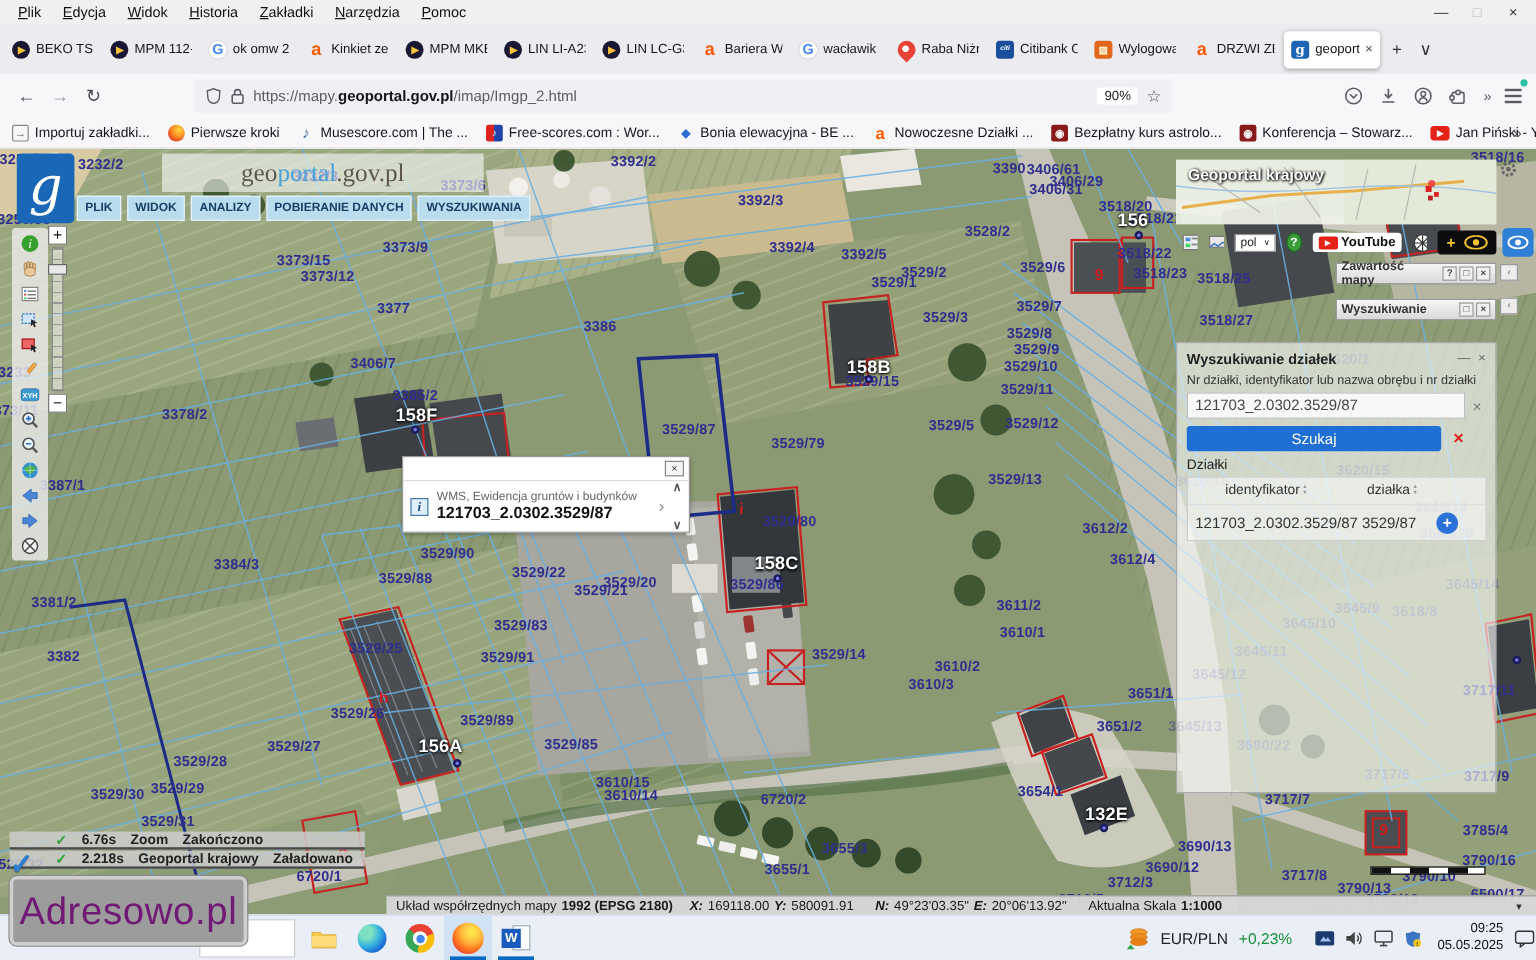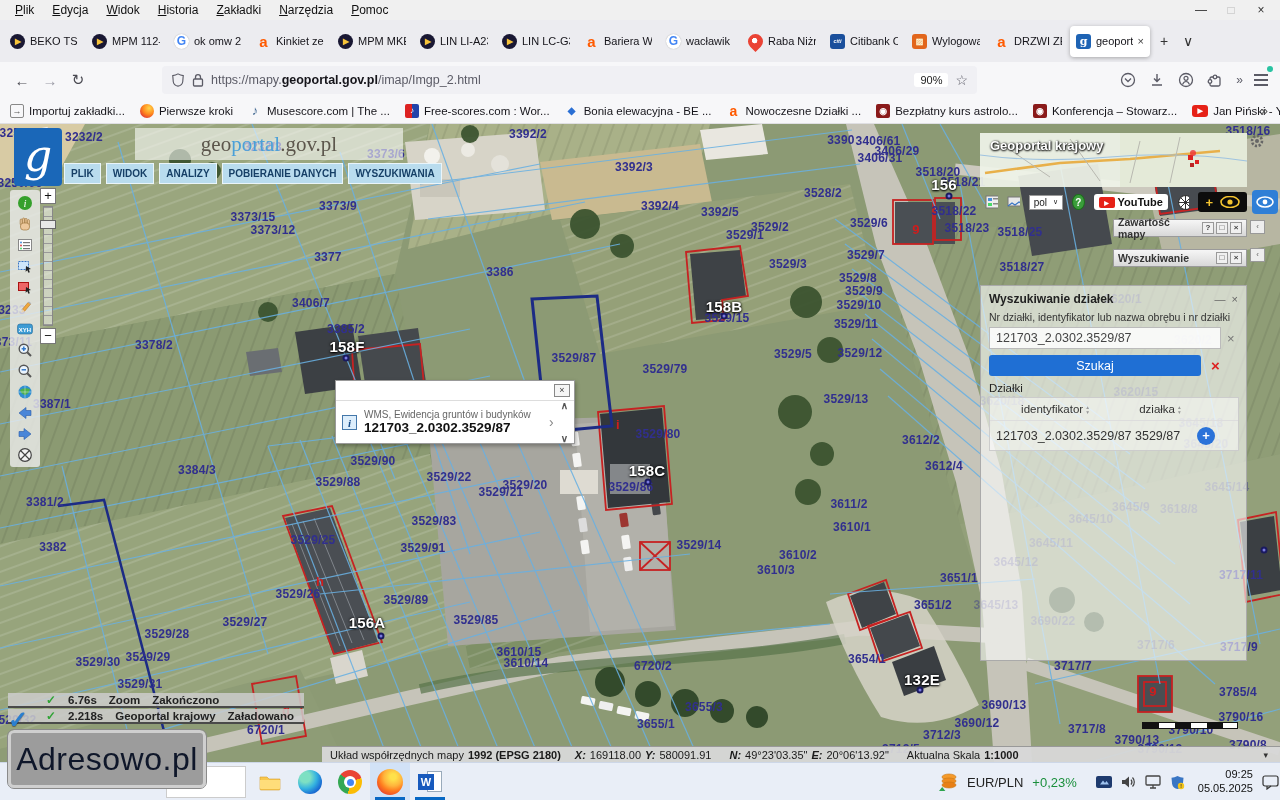--- a/index.html
+++ b/index.html
@@ -138,21 +138,21 @@
   .big-check{position:absolute;left:8px;top:582px;z-index:7;color:#2a7fd0;font-size:24px;font-weight:bold;text-shadow:0 1px 1px rgba(0,0,0,.4)}
   .scalebar{position:absolute;left:1142px;top:598px;width:96px;height:7px;z-index:6;border:1px solid #111;background:repeating-linear-gradient(90deg,#111 0 16px,#fff 16px 32px)}
   .coordbar{position:absolute;left:322px;top:746px;width:958px;height:16px;background:rgba(216,216,216,.95);border-top:1px solid #999;z-index:8;display:flex;align-items:center;font-size:11px;color:#1a1a1a;padding-left:8px}
   .coordbar b{font-weight:bold}
   .coordbar .lbl{font-style:italic;font-weight:bold}
   .coordbar .g{margin-left:14px}
   .coordbar span{margin-right:4px}
   .coord-exp{position:absolute;right:8px;color:#333;font-size:9px}
 
   
-  .adresowo{position:absolute;left:8px;top:730px;width:198px;height:58px;background:#9c9c9c;border:3px solid #cfcfcf;outline:1px solid #8a8a8a;border-radius:6px;z-index:40;display:flex;align-items:center;justify-content:center;color:#0f172a;font-size:32px;letter-spacing:.5px}
+  .adresowo{position:absolute;left:8px;top:730px;width:198px;height:58px;background:#9c9c9c;border:3px solid #cfcfcf;outline:1px solid #8a8a8a;border-radius:6px;z-index:40;display:flex;align-items:center;justify-content:center;color:#701a75;font-size:32px;letter-spacing:.5px}
 
   
   .taskbar{position:absolute;left:0;top:762px;width:1280px;height:38px;background:#e9eef7;border-top:1px solid #cdd7e8;z-index:20}
   .tb-search{position:absolute;left:166px;top:3px;width:80px;height:32px;background:#fff;border:1px solid #ccc}
   .tb-icons{position:absolute;left:250px;top:0;height:38px;display:flex;align-items:center}
   .tb-slot{width:40px;height:38px;display:flex;align-items:center;justify-content:center;position:relative}
   .tb-slot.active{background:#d2e2f6}
   .tb-slot.uline::after{content:"";position:absolute;bottom:1px;left:5px;right:5px;height:3px;background:#0868c4}
   .tb-edge{width:24px;height:24px;border-radius:50%;background:radial-gradient(circle at 30% 30%,#7de0c3 0 22%,#35b3e0 48%,#1b6fd4 72%,#0d4ea8)}
   .tb-chrome{width:24px;height:24px;border-radius:50%;background:conic-gradient(from -50deg,#ea4335 0 120deg,#fbbc05 0 240deg,#34a853 0);position:relative}
@@ -860,21 +860,21 @@
     <div class="map-lbl" style="left: 901px; top: 749px;">3712/5</div>
     <div class="map-lbl" style="left: 1073px; top: 666px;">3717/7</div>
     <div class="map-lbl" style="left: 1087px; top: 729px;">3717/8</div>
     <div class="map-lbl" style="left: 1239px; top: 647px;">3717/9</div>
     <div class="map-lbl" style="left: 1241px; top: 575px;">3717/11</div>
     <div class="map-lbl" style="left: 1238px; top: 692px;">3785/4</div>
     <div class="map-lbl" style="left: 1241px; top: 717px;">3790/16</div>
     <div class="map-lbl" style="left: 1191px; top: 730px;">3790/10</div>
     <div class="map-lbl" style="left: 1137px; top: 740px;">3790/13</div>
     <div class="map-lbl" style="left: 1160px; top: 749px;">3790/12</div>
-    <div class="map-lbl" style="left: 1248px; top: 745px;">3790/8</div>
+    <div class="map-lbl" style="left: 1248px; top: 745px;">6500/17</div>
     <div class="map-lbl" style="left: 245px; top: 622px;">3529/27</div>
     <div class="map-lbl" style="left: 167px; top: 634px;">3529/28</div>
     <div class="map-lbl" style="left: 148px; top: 657px;">3529/29</div>
     <div class="map-lbl" style="left: 98px; top: 662px;">3529/30</div>
     <div class="map-lbl" style="left: 140px; top: 684px;">3529/31</div>
     <div class="map-lbl" style="left: 14px; top: 720px;">3529/32</div>
     <div class="map-lbl f" style="left: 1123px; top: 299px;">3620/1</div>
     <div class="map-lbl f" style="left: 1193px; top: 340px;">3620/2</div>
     <div class="map-lbl f" style="left: 1136px; top: 392px;">3620/15</div>
     <div class="map-lbl f" style="left: 1002px; top: 401px;">3620/18</div>

